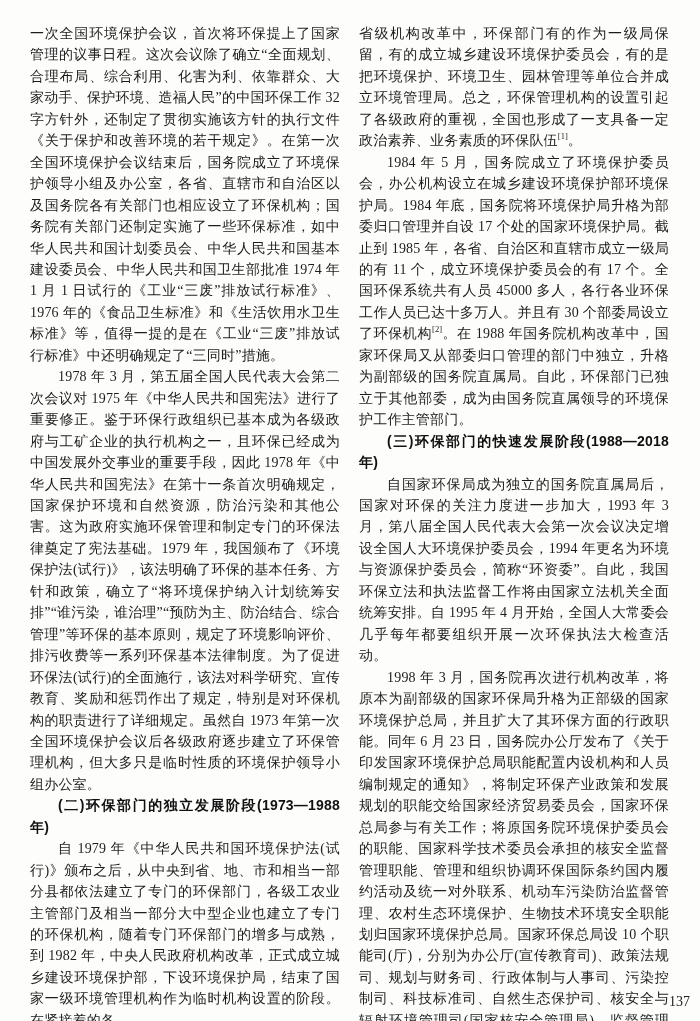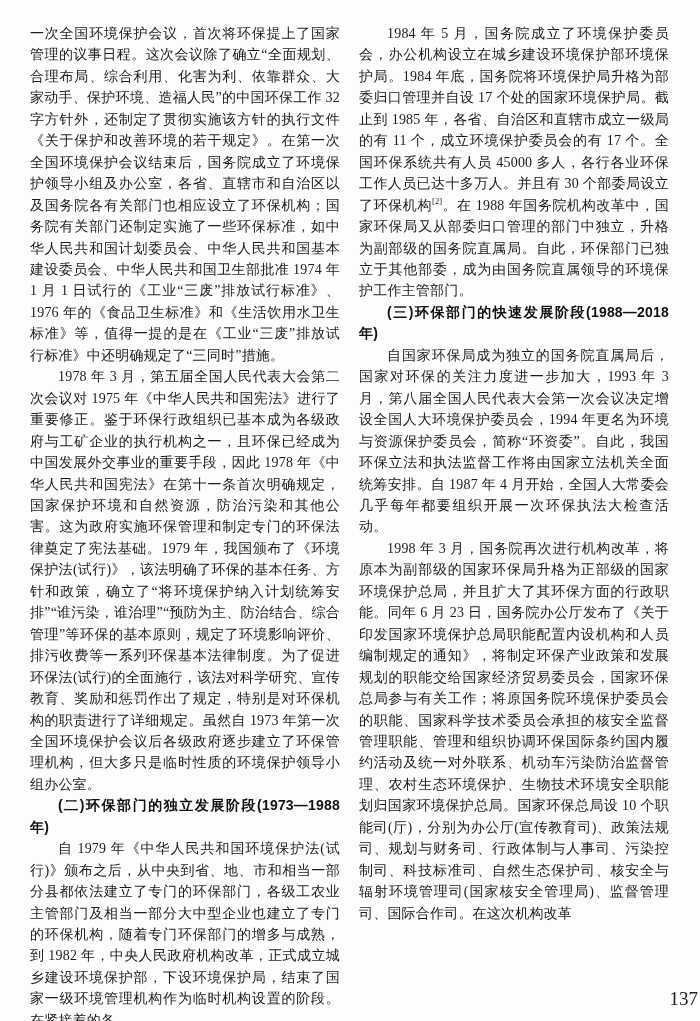--- a/index.html
+++ b/index.html
@@ -53,40 +53,41 @@
     color: #111;
   }
   sup.fn {
     font-size: 8.5px;
     line-height: 0;
     vertical-align: super;
     letter-spacing: 0;
   }
   .page-number {
     position: absolute;
-    right: 2px;
+    right: 10px;
     bottom: 11px;
     font-family: "Liberation Serif", "DejaVu Serif", serif;
-    font-size: 19px;
+    font-size: 14px;
     color: #222;
     margin-top: 16px;
   }
 </style>
 </head>
 <body>
 
 <div class="page">
   <div class="text-area">
     <div class="col">
         <p class="para">一次全国环境保护会议，首次将环保提上了国家管理的议事日程。这次会议除了确立“全面规划、合理布局、综合利用、化害为利、依靠群众、大家动手、保护环境、造福人民”的中国环保工作 32 字方针外，还制定了贯彻实施该方针的执行文件《关于保护和改善环境的若干规定》。在第一次全国环境保护会议结束后，国务院成立了环境保护领导小组及办公室，各省、直辖市和自治区以及国务院各有关部门也相应设立了环保机构；国务院有关部门还制定实施了一些环保标准，如中华人民共和国计划委员会、中华人民共和国基本建设委员会、中华人民共和国卫生部批准 1974 年 1 月 1 日试行的《工业“三废”排放试行标准》、1976 年的《食品卫生标准》和《生活饮用水卫生标准》等，值得一提的是在《工业“三废”排放试行标准》中还明确规定了“三同时”措施。</p>
         <p class="para indent">1978 年 3 月，第五届全国人民代表大会第二次会议对 1975 年《中华人民共和国宪法》进行了重要修正。鉴于环保行政组织已基本成为各级政府与工矿企业的执行机构之一，且环保已经成为中国发展外交事业的重要手段，因此 1978 年《中华人民共和国宪法》在第十一条首次明确规定，国家保护环境和自然资源，防治污染和其他公害。这为政府实施环保管理和制定专门的环保法律奠定了宪法基础。1979 年，我国颁布了《环境保护法(试行)》，该法明确了环保的基本任务、方针和政策，确立了“将环境保护纳入计划统筹安排”“谁污染，谁治理”“预防为主、防治结合、综合管理”等环保的基本原则，规定了环境影响评价、排污收费等一系列环保基本法律制度。为了促进环保法(试行)的全面施行，该法对科学研究、宣传教育、奖励和惩罚作出了规定，特别是对环保机构的职责进行了详细规定。虽然自 1973 年第一次全国环境保护会议后各级政府逐步建立了环保管理机构，但大多只是临时性质的环境保护领导小组办公室。</p>
         <h3 class="heading">(二)环保部门的独立发展阶段(1973—1988年)</h3>
         <p class="para indent">自 1979 年《中华人民共和国环境保护法(试行)》颁布之后，从中央到省、地、市和相当一部分县都依法建立了专门的环保部门，各级工农业主管部门及相当一部分大中型企业也建立了专门的环保机构，随着专门环保部门的增多与成熟，到 1982 年，中央人民政府机构改革，正式成立城乡建设环境保护部，下设环境保护局，结束了国家一级环境管理机构作为临时机构设置的阶段。在紧接着的各</p>
       </div>
     <div class="col">
+        <p class="para">省级机构改革中，环保部门有的作为一级局保留，有的成立城乡建设环境保护委员会，有的是把环境保护、环境卫生、园林管理等单位合并成立环境管理局。总之，环保管理机构的设置引起了各级政府的重视，全国也形成了一支具备一定政治素养、业务素质的环保队伍<sup class="fn">[1]</sup>。</p>
         <p class="para indent">1984 年 5 月，国务院成立了环境保护委员会，办公机构设立在城乡建设环境保护部环境保护局。1984 年底，国务院将环境保护局升格为部委归口管理并自设 17 个处的国家环境保护局。截止到 1985 年，各省、自治区和直辖市成立一级局的有 11 个，成立环境保护委员会的有 17 个。全国环保系统共有人员 45000 多人，各行各业环保工作人员已达十多万人。并且有 30 个部委局设立了环保机构<sup class="fn">[2]</sup>。在 1988 年国务院机构改革中，国家环保局又从部委归口管理的部门中独立，升格为副部级的国务院直属局。自此，环保部门已独立于其他部委，成为由国务院直属领导的环境保护工作主管部门。</p>
         <h3 class="heading">(三)环保部门的快速发展阶段(1988—2018年)</h3>
-        <p class="para indent">自国家环保局成为独立的国务院直属局后，国家对环保的关注力度进一步加大，1993 年 3 月，第八届全国人民代表大会第一次会议决定增设全国人大环境保护委员会，1994 年更名为环境与资源保护委员会，简称“环资委”。自此，我国环保立法和执法监督工作将由国家立法机关全面统筹安排。自 1987 年 4 月开始，全国人大常委会几乎每年都要组织开展一次环保执法大检查活动。</p>
+        <p class="para indent">自国家环保局成为独立的国务院直属局后，国家对环保的关注力度进一步加大，1993 年 3 月，第八届全国人民代表大会第一次会议决定增设全国人大环境保护委员会，1994 年更名为环境与资源保护委员会，简称“环资委”。自此，我国环保立法和执法监督工作将由国家立法机关全面统筹安排。自 1995 年 4 月开始，全国人大常委会几乎每年都要组织开展一次环保执法大检查活动。</p>
         <p class="para indent">1998 年 3 月，国务院再次进行机构改革，将原本为副部级的国家环保局升格为正部级的国家环境保护总局，并且扩大了其环保方面的行政职能。同年 6 月 23 日，国务院办公厅发布了《关于印发国家环境保护总局职能配置内设机构和人员编制规定的通知》，将制定环保产业政策和发展规划的职能交给国家经济贸易委员会，国家环保总局参与有关工作；将原国务院环境保护委员会的职能、国家科学技术委员会承担的核安全监督管理职能、管理和组织协调环保国际条约国内履约活动及统一对外联系、机动车污染防治监督管理、农村生态环境保护、生物技术环境安全职能划归国家环境保护总局。国家环保总局设 10 个职能司(厅)，分别为办公厅(宣传教育司)、政策法规司、规划与财务司、行政体制与人事司、污染控制司、科技标准司、自然生态保护司、核安全与辐射环境管理司(国家核安全管理局)、监督管理司、国际合作司。在这次机构改革</p>
       </div>
   </div>
   <div class="page-number">137</div>
 </div>
 
 </body></html>

